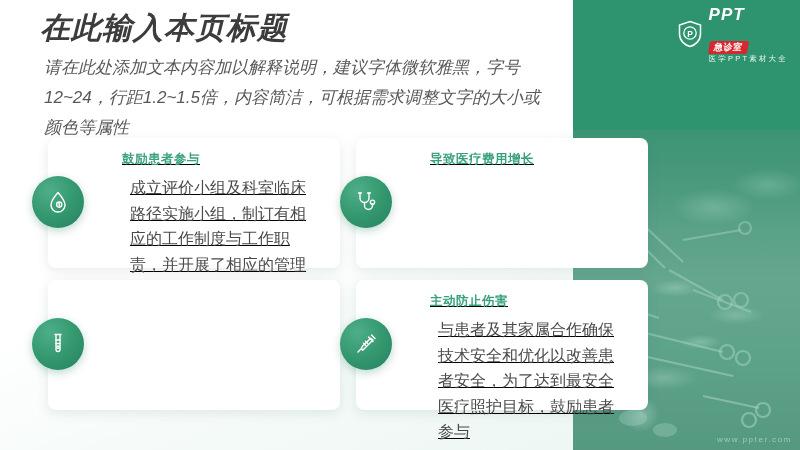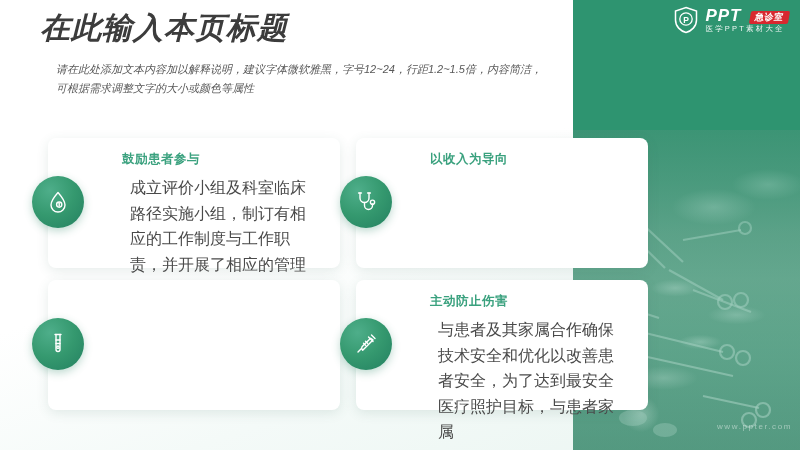--- a/index.html
+++ b/index.html
@@ -54,21 +54,21 @@
   .photo-solid-top {
     position: absolute;
     left: 0; top: 0;
     width: 227px;
     height: 130px;
     background: #2e9470;
   }
   .watermark {
     position: absolute;
     right: 8px;
-    bottom: 19px;
+    bottom: 6px;
     font-size: 8px;
     letter-spacing: 1.6px;
     color: rgba(255,255,255,0.45);
     font-family: "Liberation Sans", sans-serif;
   }
 
   
   .logo {
     position: absolute;
     right: 12px;
@@ -83,22 +83,23 @@
     height: 28px;
     flex: 0 0 auto;
   }
   .logo-text {
     display: flex;
     flex-direction: column;
     gap: 1px;
   }
   .logo-row1 {
     display: flex;
-    align-items: flex-end;
-    gap: 8px;
+    align-items: flex-start;
+    gap: 18px;
+    flex-direction: column;
   }
   .logo-ppt {
     font-size: 17px;
     font-weight: bold;
     font-style: italic;
     color: #ffffff;
     letter-spacing: 1px;
     line-height: 1;
   }
   .logo-badge {
@@ -130,39 +131,40 @@
   }
   .page-title {
     font-size: 30px;
     font-weight: bold;
     color: #3c3c3c;
     letter-spacing: 1px;
     margin: 0 0 9px 0;
     line-height: 1.1;
   }
   .page-subtitle {
-    font-size: 11px;
+    font-size: 17px;
     color: #585858;
     line-height: 1.75;
-    margin: 16px;
+    margin: 4px;
     max-width: 520px;
   }
 
   
   .cards {
     position: absolute;
     left: 48px;
     top: 138px;
     width: 600px;
     display: grid;
     grid-template-columns: 292px 292px;
     grid-template-rows: 130px 130px;
     column-gap: 16px;
     row-gap: 12px;
     z-index: 4;
+    text-decoration: underline;
   }
   .card {
     position: relative;
     background: #ffffff;
     border-radius: 8px;
     box-shadow: 0 3px 12px rgba(60,110,95,0.13);
     padding: 14px 14px 14px 74px;
     box-sizing: border-box;
   }
   .card-icon {
@@ -273,21 +275,21 @@
     <div class="card">
       <div class="card-icon">
         <svg viewBox="0 0 24 24" fill="none" stroke="#ffffff" stroke-width="1.4" stroke-linecap="round" stroke-linejoin="round">
           <path d="M6 3 v5 a4.5 4.5 0 0 0 9 0 V3"></path>
           <path d="M4.6 3 h2.8"></path>
           <path d="M13.6 3 h2.8"></path>
           <path d="M10.5 12.5 v3 a4 4 0 0 0 8 0 v-1.6"></path>
           <circle cx="18.5" cy="12.2" r="2.1"></circle>
         </svg>
       </div>
-      <h3 class="card-title">以收入为导向</h3>
+      <h3 class="card-title">导致医疗费用增长</h3>
     </div>
 
     <div class="card">
       <div class="card-icon">
         <svg viewBox="0 0 24 24" fill="none" stroke="#ffffff" stroke-width="1.4" stroke-linecap="round" stroke-linejoin="round">
           <path d="M9 2.5 h6"></path>
           <path d="M10 2.5 v15 a2 2 0 0 0 4 0 v-15"></path>
           <path d="M10 8 h4"></path>
           <path d="M10 11.5 h4"></path>
           <circle cx="12" cy="15.2" r="1.2"></circle>
@@ -300,17 +302,17 @@
         <svg viewBox="0 0 24 24" fill="none" stroke="#ffffff" stroke-width="1.4" stroke-linecap="round" stroke-linejoin="round">
           <path d="M17.5 3 L21 6.5"></path>
           <path d="M14.5 5 L19 9.5"></path>
           <path d="M16.6 6.2 L8.5 14.3 a2.6 2.6 0 0 0 0 3.7 l0.2 0.2 L19 7.9 z"></path>
           <path d="M7.2 16.8 L4 20"></path>
           <path d="M11.5 9.2 L13.5 11.2"></path>
           <path d="M9.5 11.2 L11.5 13.2"></path>
         </svg>
       </div>
       <h3 class="card-title">主动防止伤害</h3>
-      <p class="card-body">与患者及其家属合作确保技术安全和优化以改善患者安全，为了达到最安全医疗照护目标，与患者家属</p>
+      <p class="card-body">与患者及其家属合作确保技术安全和优化以改善患者安全，为了达到最安全医疗照护目标，鼓励患者参与</p>
     </div>
 
   </div>
 </div>
 
 </body></html>

